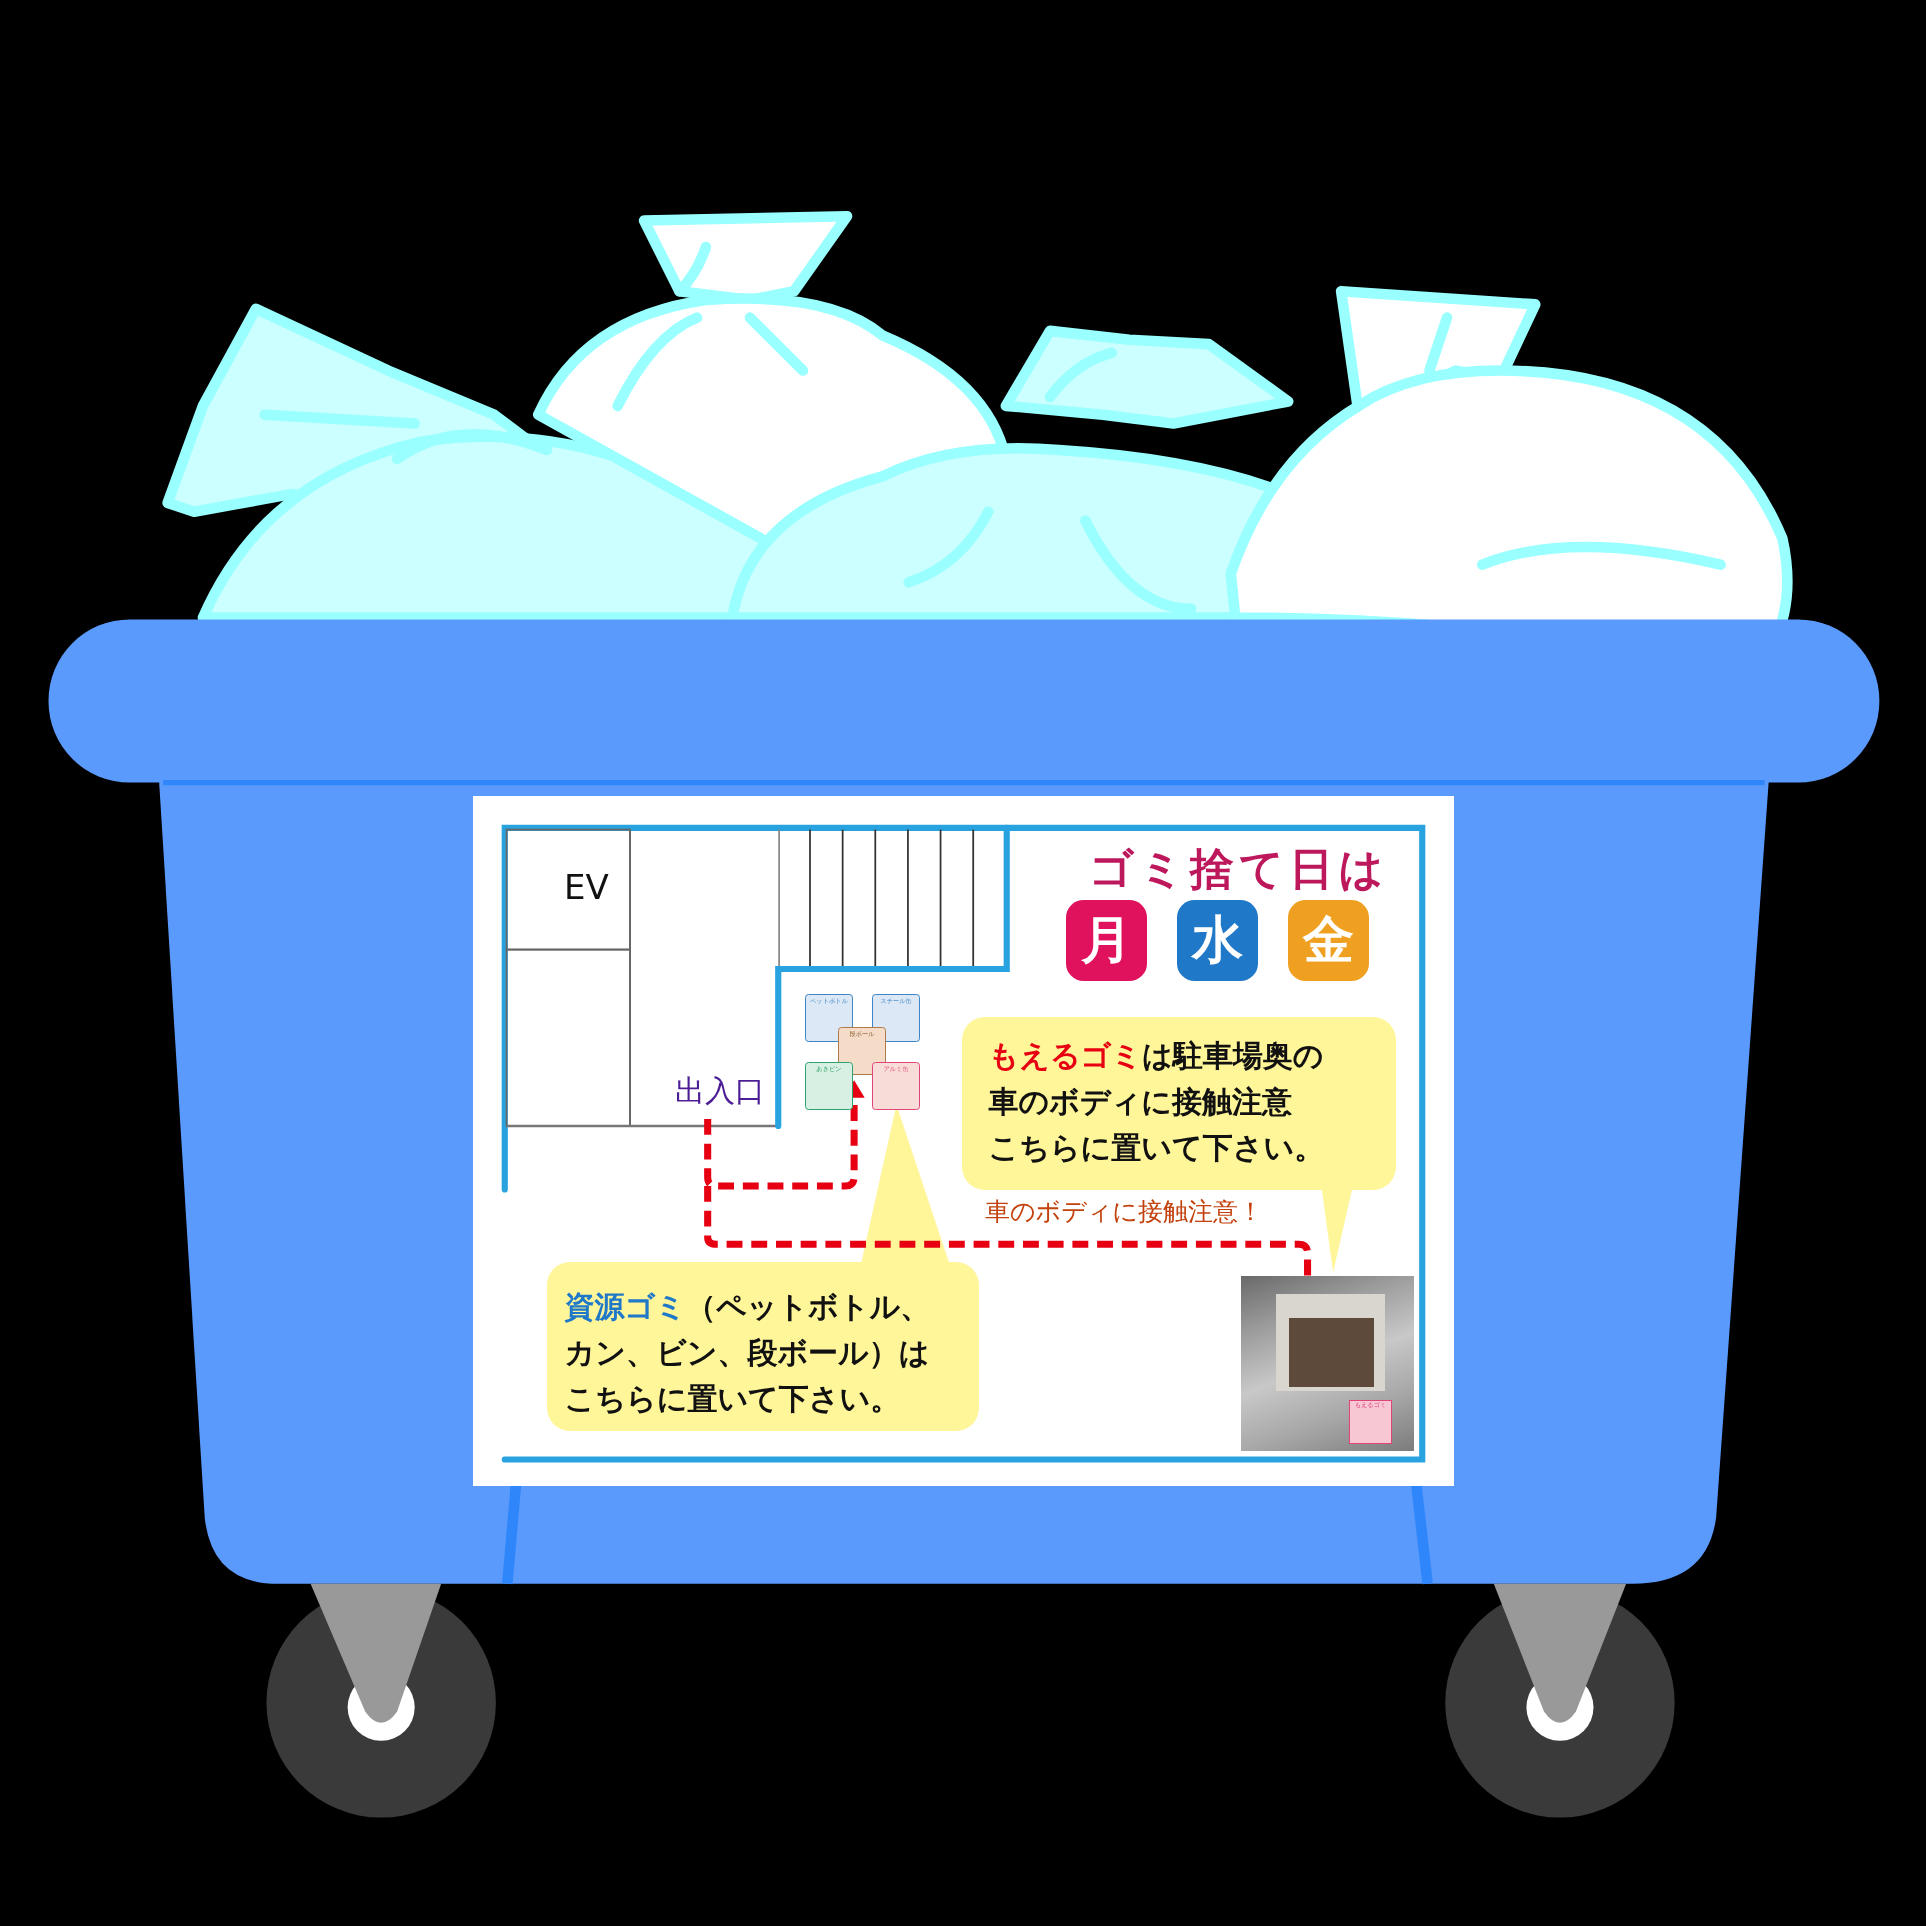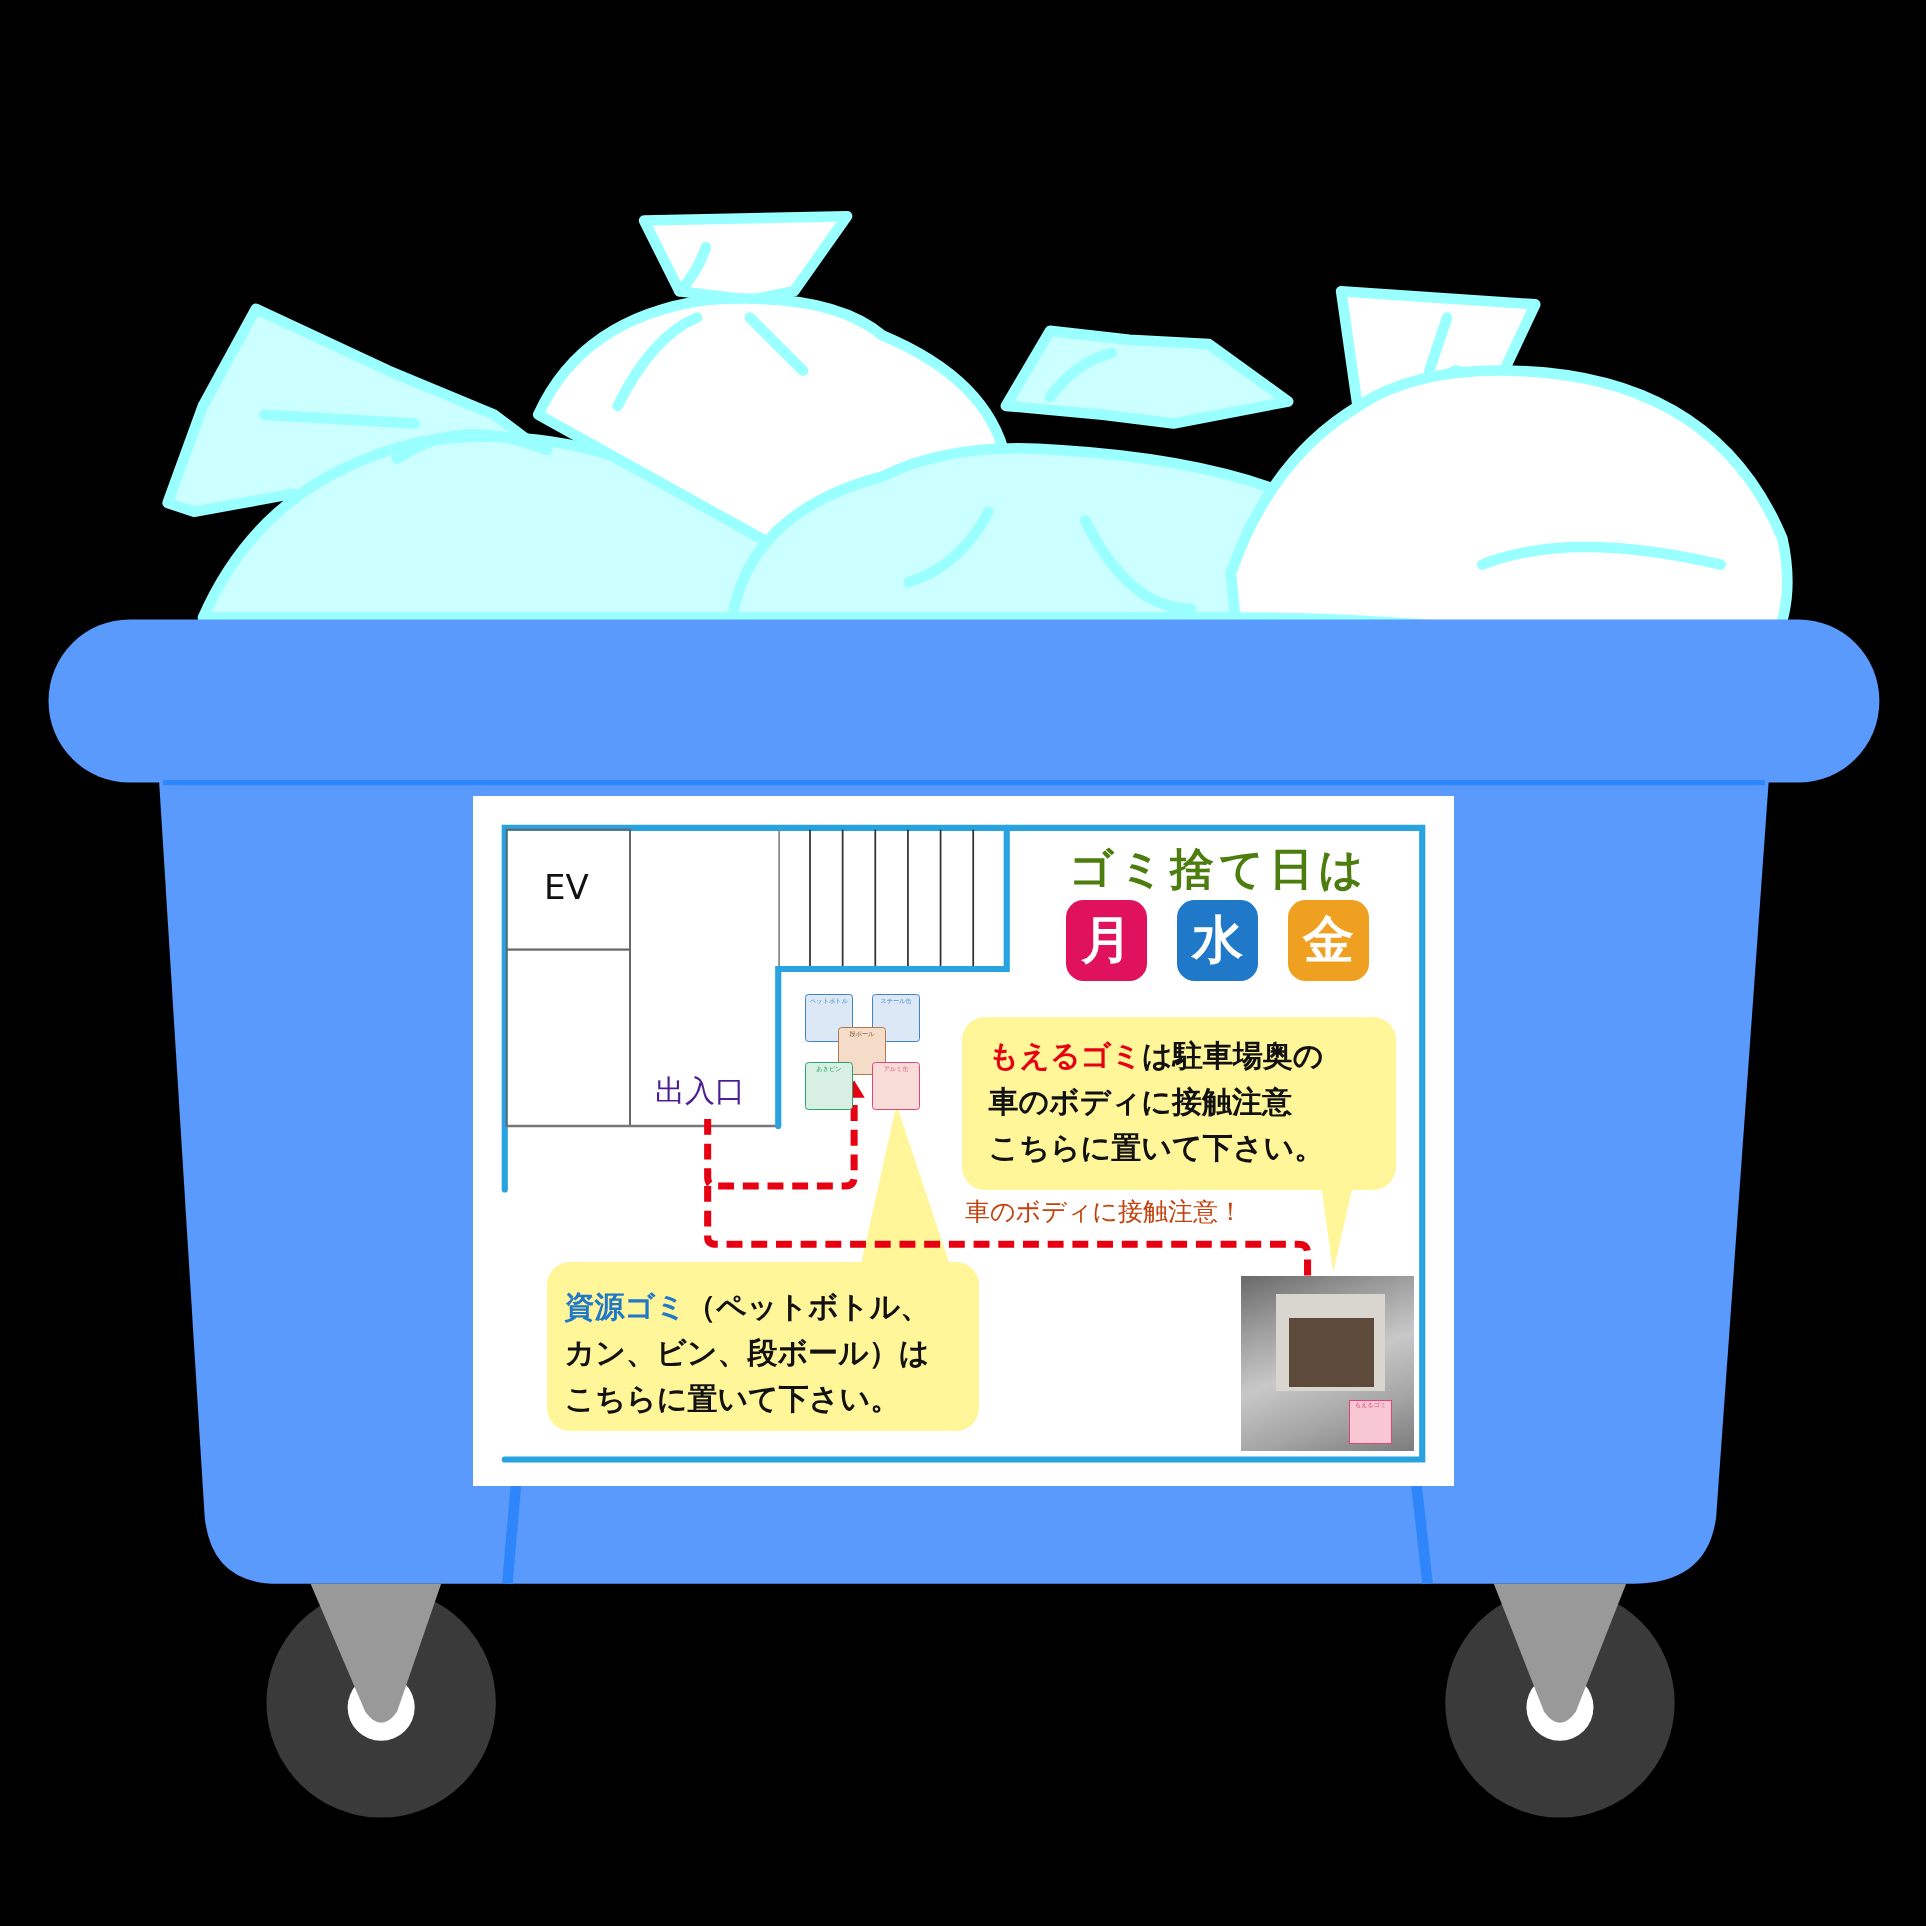--- a/index.html
+++ b/index.html
@@ -1,21 +1,21 @@
 <!DOCTYPE html>
 <html style="font-size:14px"><head>
 <meta charset="utf-8">
 <style>
   html, body { margin:0; padding:0; background:#000; }
   body { width:1927px; height:1927px; position:relative; overflow:hidden;
          font-family:"DejaVu Sans", "Liberation Sans", sans-serif; }
   #scene { position:absolute; left:0; top:0; width:1927px; height:1927px; }
   .sign { position:absolute; left:473px; top:796px; width:981px; height:690px; background:#ffffff; }
-  .t { position:absolute; white-space:nowrap; }
-  .title { left:596px; top:44px; font-size:44px; color:#4d7c0f; letter-spacing:5.3px; font-weight:bold; }
+  .t { position:absolute; white-space:nowrap;margin-left:20px; }
+  .title { left:596px; top:44px; font-size:44px; color:#be185d; letter-spacing:5.3px; font-weight:bold; }
   .day { position:absolute; top:104px; width:81px; height:81px; border-radius:17.6px;
          color:#fff; font-size:51px; font-weight:bold; display:flex; align-items:center; justify-content:center; }
   .bubble { position:absolute; background:#fff599; border-radius:23px; }
   .bubble-text { font-size:30px; font-weight:bold; color:#111; line-height:46px; }
   .red { color:#e60012; }
   .blue { color:#1f78c8; }
   .ev { left:71px; top:71px; font-size:34px; color:#111; }
   .entrance { left:182px; top:275px; font-size:30px; color:#4c1d95; }
   .caution { left:492px; top:399px; font-size:25px; color:#c2410c; }
   .icon-tile { position:absolute; width:46px; height:46px; border:1.8px solid; border-radius:3.5px; }

